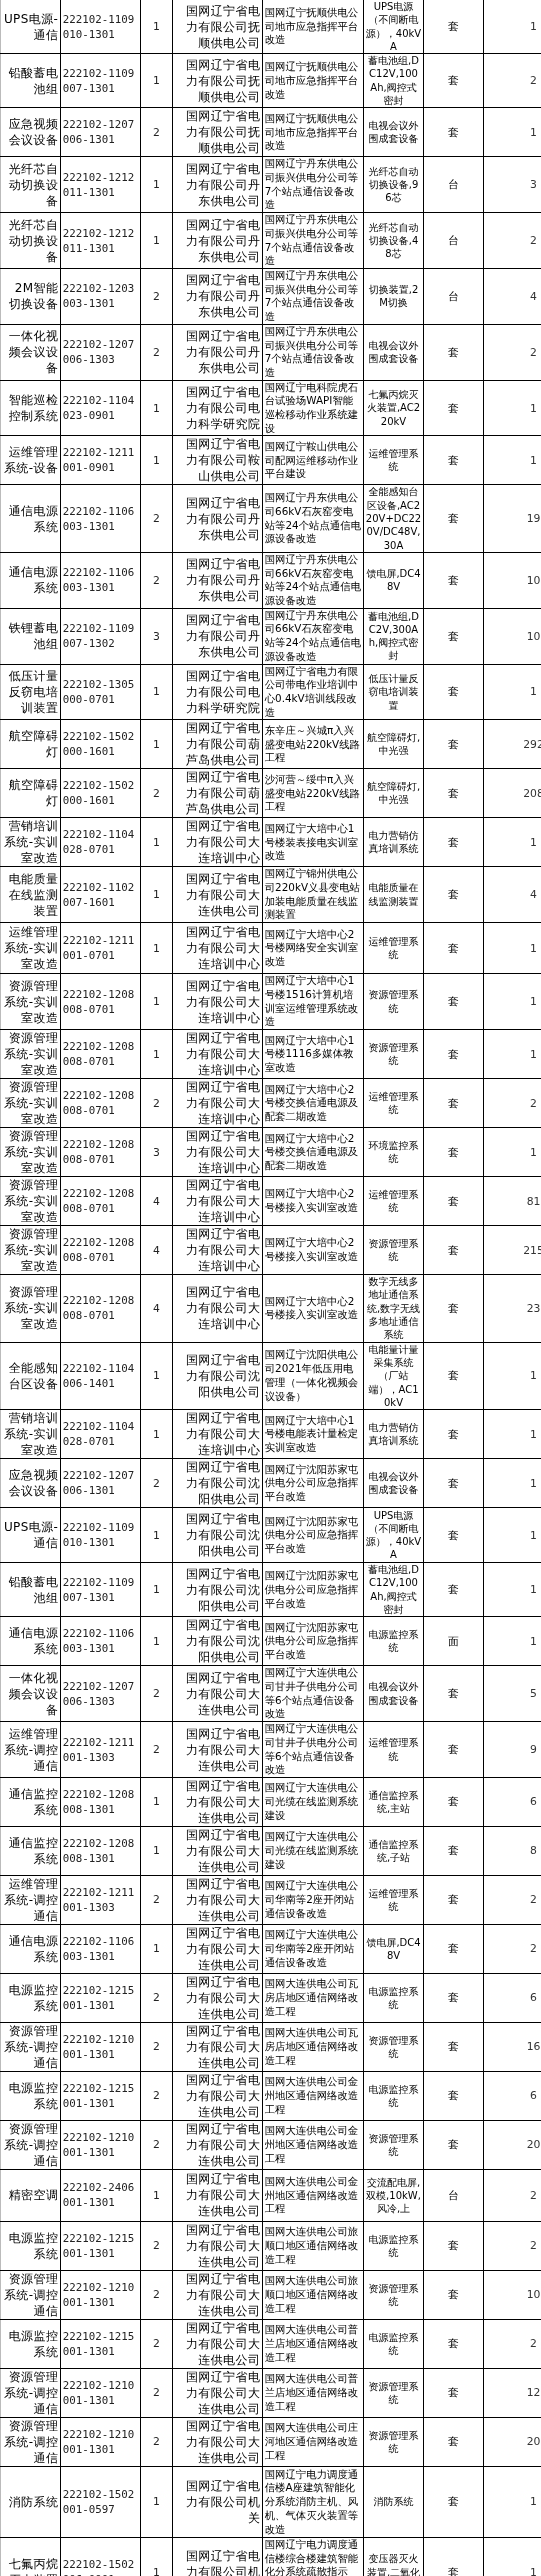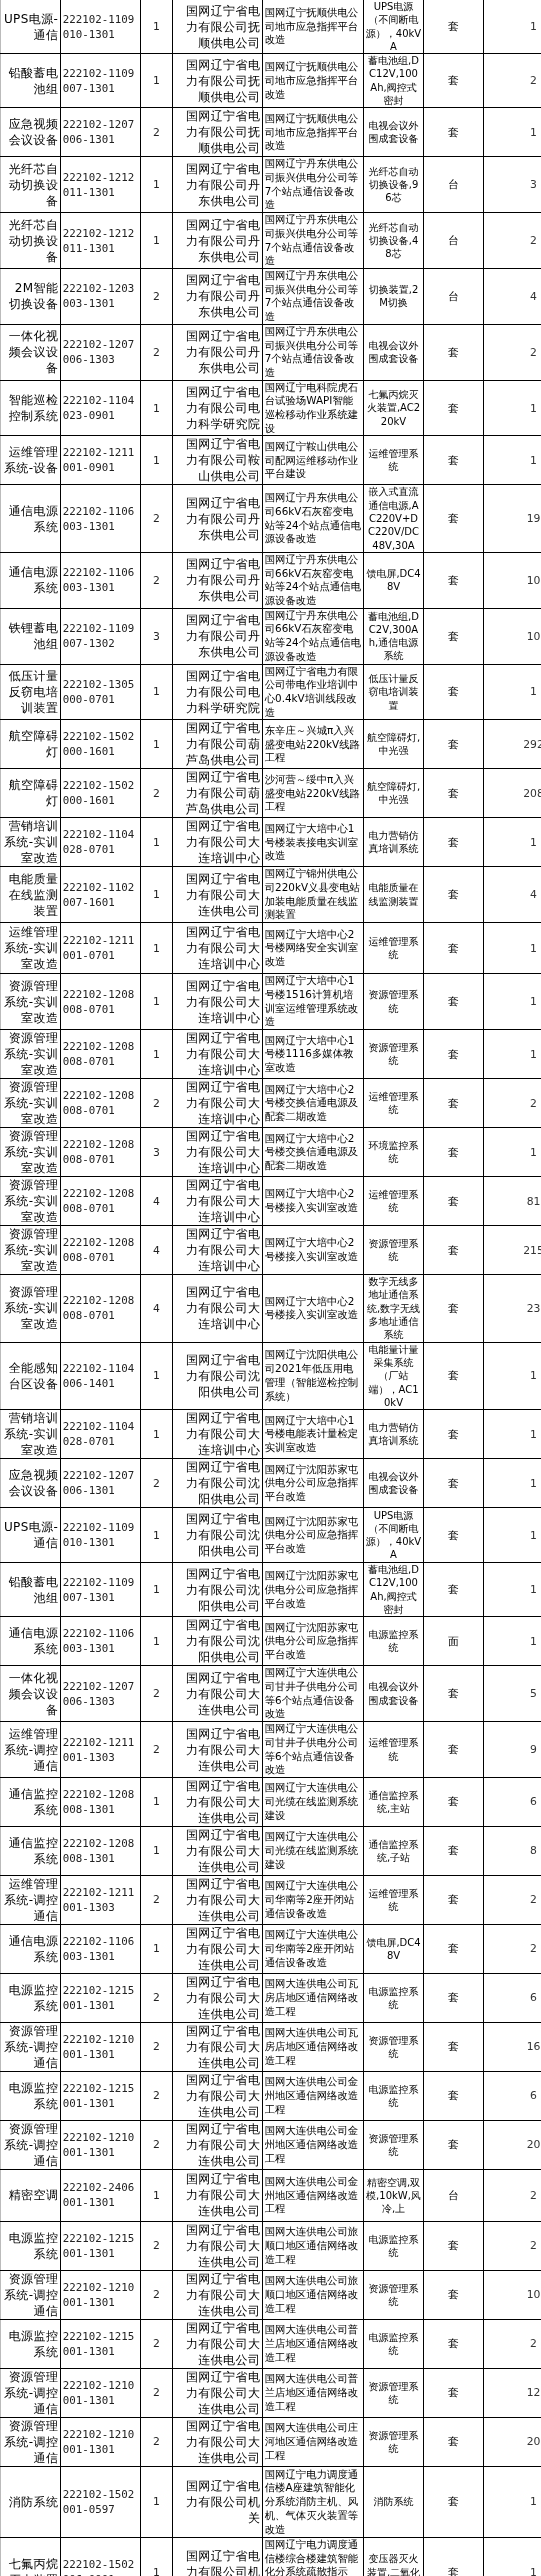--- a/index.html
+++ b/index.html
@@ -142,21 +142,21 @@
     <td class="c-uom">套</td>
     <td class="c-qty">1</td>
   </tr>
 
   <tr style="height: 66px;">
     <td class="c-name">通信电源系统</td>
     <td class="c-code">222102-1106003-1301</td>
     <td class="c-pkg">2</td>
     <td class="c-unit">国网辽宁省电力有限公司丹东供电公司</td>
     <td class="c-proj">国网辽宁丹东供电公司66kV石灰窑变电站等24个站点通信电源设备改造</td>
-    <td class="c-spec">嵌入式直流通信电源,AC220V+DC220V/DC48V,30A</td>
+    <td class="c-spec">全能感知台区设备,AC220V+DC220V/DC48V,30A</td>
     <td class="c-uom">套</td>
     <td class="c-qty">19</td>
   </tr>
 
   <tr style="height: 55px;">
     <td class="c-name">通信电源系统</td>
     <td class="c-code">222102-1106003-1301</td>
     <td class="c-pkg">2</td>
     <td class="c-unit">国网辽宁省电力有限公司丹东供电公司</td>
     <td class="c-proj">国网辽宁丹东供电公司66kV石灰窑变电站等24个站点通信电源设备改造</td>
@@ -164,21 +164,21 @@
     <td class="c-uom">套</td>
     <td class="c-qty">10</td>
   </tr>
 
   <tr style="height: 55px;">
     <td class="c-name">铁锂蓄电池组</td>
     <td class="c-code">222102-1109007-1302</td>
     <td class="c-pkg">3</td>
     <td class="c-unit">国网辽宁省电力有限公司丹东供电公司</td>
     <td class="c-proj">国网辽宁丹东供电公司66kV石灰窑变电站等24个站点通信电源设备改造</td>
-    <td class="c-spec">蓄电池组,DC2V,300Ah,通信电源系统</td>
+    <td class="c-spec">蓄电池组,DC2V,300Ah,阀控式密封</td>
     <td class="c-uom">套</td>
     <td class="c-qty">10</td>
   </tr>
 
   <tr style="height: 54px;">
     <td class="c-name">低压计量反窃电培训装置</td>
     <td class="c-code">222102-1305000-0701</td>
     <td class="c-pkg">1</td>
     <td class="c-unit">国网辽宁省电力有限公司电力科学研究院</td>
     <td class="c-proj">国网辽宁省电力有限公司带电作业培训中心0.4kV培训线段改造</td>
@@ -317,21 +317,21 @@
     <td class="c-spec">数字无线多地址通信系统,数字无线多地址通信系统</td>
     <td class="c-uom">套</td>
     <td class="c-qty">23</td>
   </tr>
 
   <tr style="height: 66px;">
     <td class="c-name">全能感知台区设备</td>
     <td class="c-code">222102-1104006-1401</td>
     <td class="c-pkg">1</td>
     <td class="c-unit">国网辽宁省电力有限公司沈阳供电公司</td>
-    <td class="c-proj">国网辽宁沈阳供电公司2021年低压用电管理（智能巡检控制系统）</td>
+    <td class="c-proj">国网辽宁沈阳供电公司2021年低压用电管理（一体化视频会议设备）</td>
     <td class="c-spec">电能量计量采集系统（厂站端），AC10kV</td>
     <td class="c-uom">套</td>
     <td class="c-qty">1</td>
   </tr>
 
   <tr style="height: 45px;">
     <td class="c-name">营销培训系统-实训室改造</td>
     <td class="c-code">222102-1104028-0701</td>
     <td class="c-pkg">1</td>
     <td class="c-unit">国网辽宁省电力有限公司大连培训中心</td>
@@ -494,21 +494,21 @@
     <td class="c-uom">套</td>
     <td class="c-qty">20</td>
   </tr>
 
   <tr style="height: 52px;">
     <td class="c-name">精密空调</td>
     <td class="c-code">222102-2406001-1301</td>
     <td class="c-pkg">1</td>
     <td class="c-unit">国网辽宁省电力有限公司大连供电公司</td>
     <td class="c-proj">国网大连供电公司金州地区通信网络改造工程</td>
-    <td class="c-spec">精密空调,双模,10kW,风冷,上</td>
+    <td class="c-spec">交流配电屏,双模,10kW,风冷,上</td>
     <td class="c-uom">台</td>
     <td class="c-qty">2</td>
   </tr>
 
   <tr style="height: 45px;">
     <td class="c-name">电源监控系统</td>
     <td class="c-code">222102-1215001-1301</td>
     <td class="c-pkg">2</td>
     <td class="c-unit">国网辽宁省电力有限公司大连供电公司</td>
     <td class="c-proj">国网大连供电公司旅顺口地区通信网络改造工程</td>

